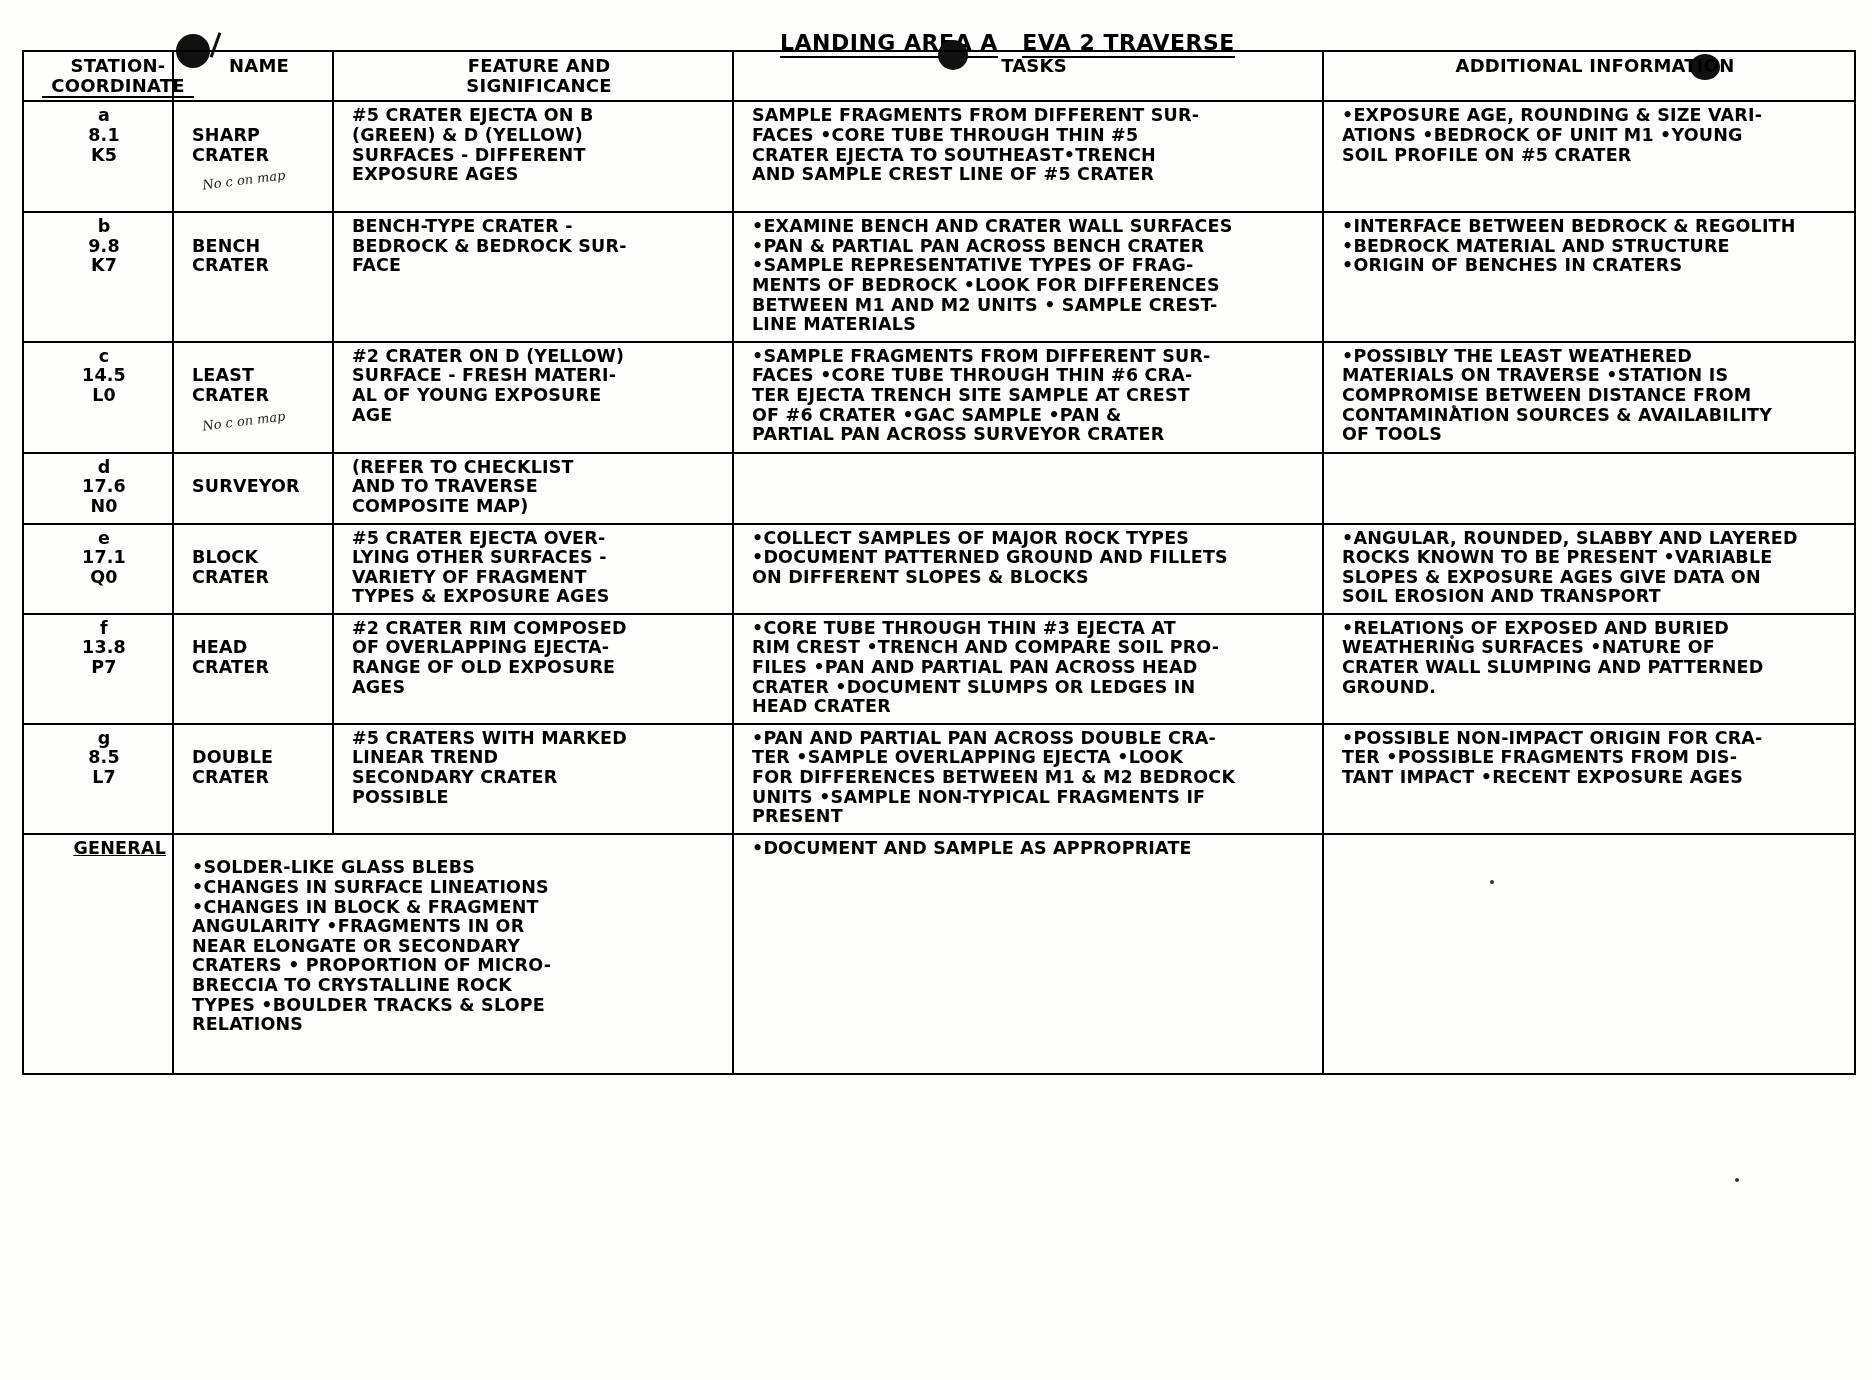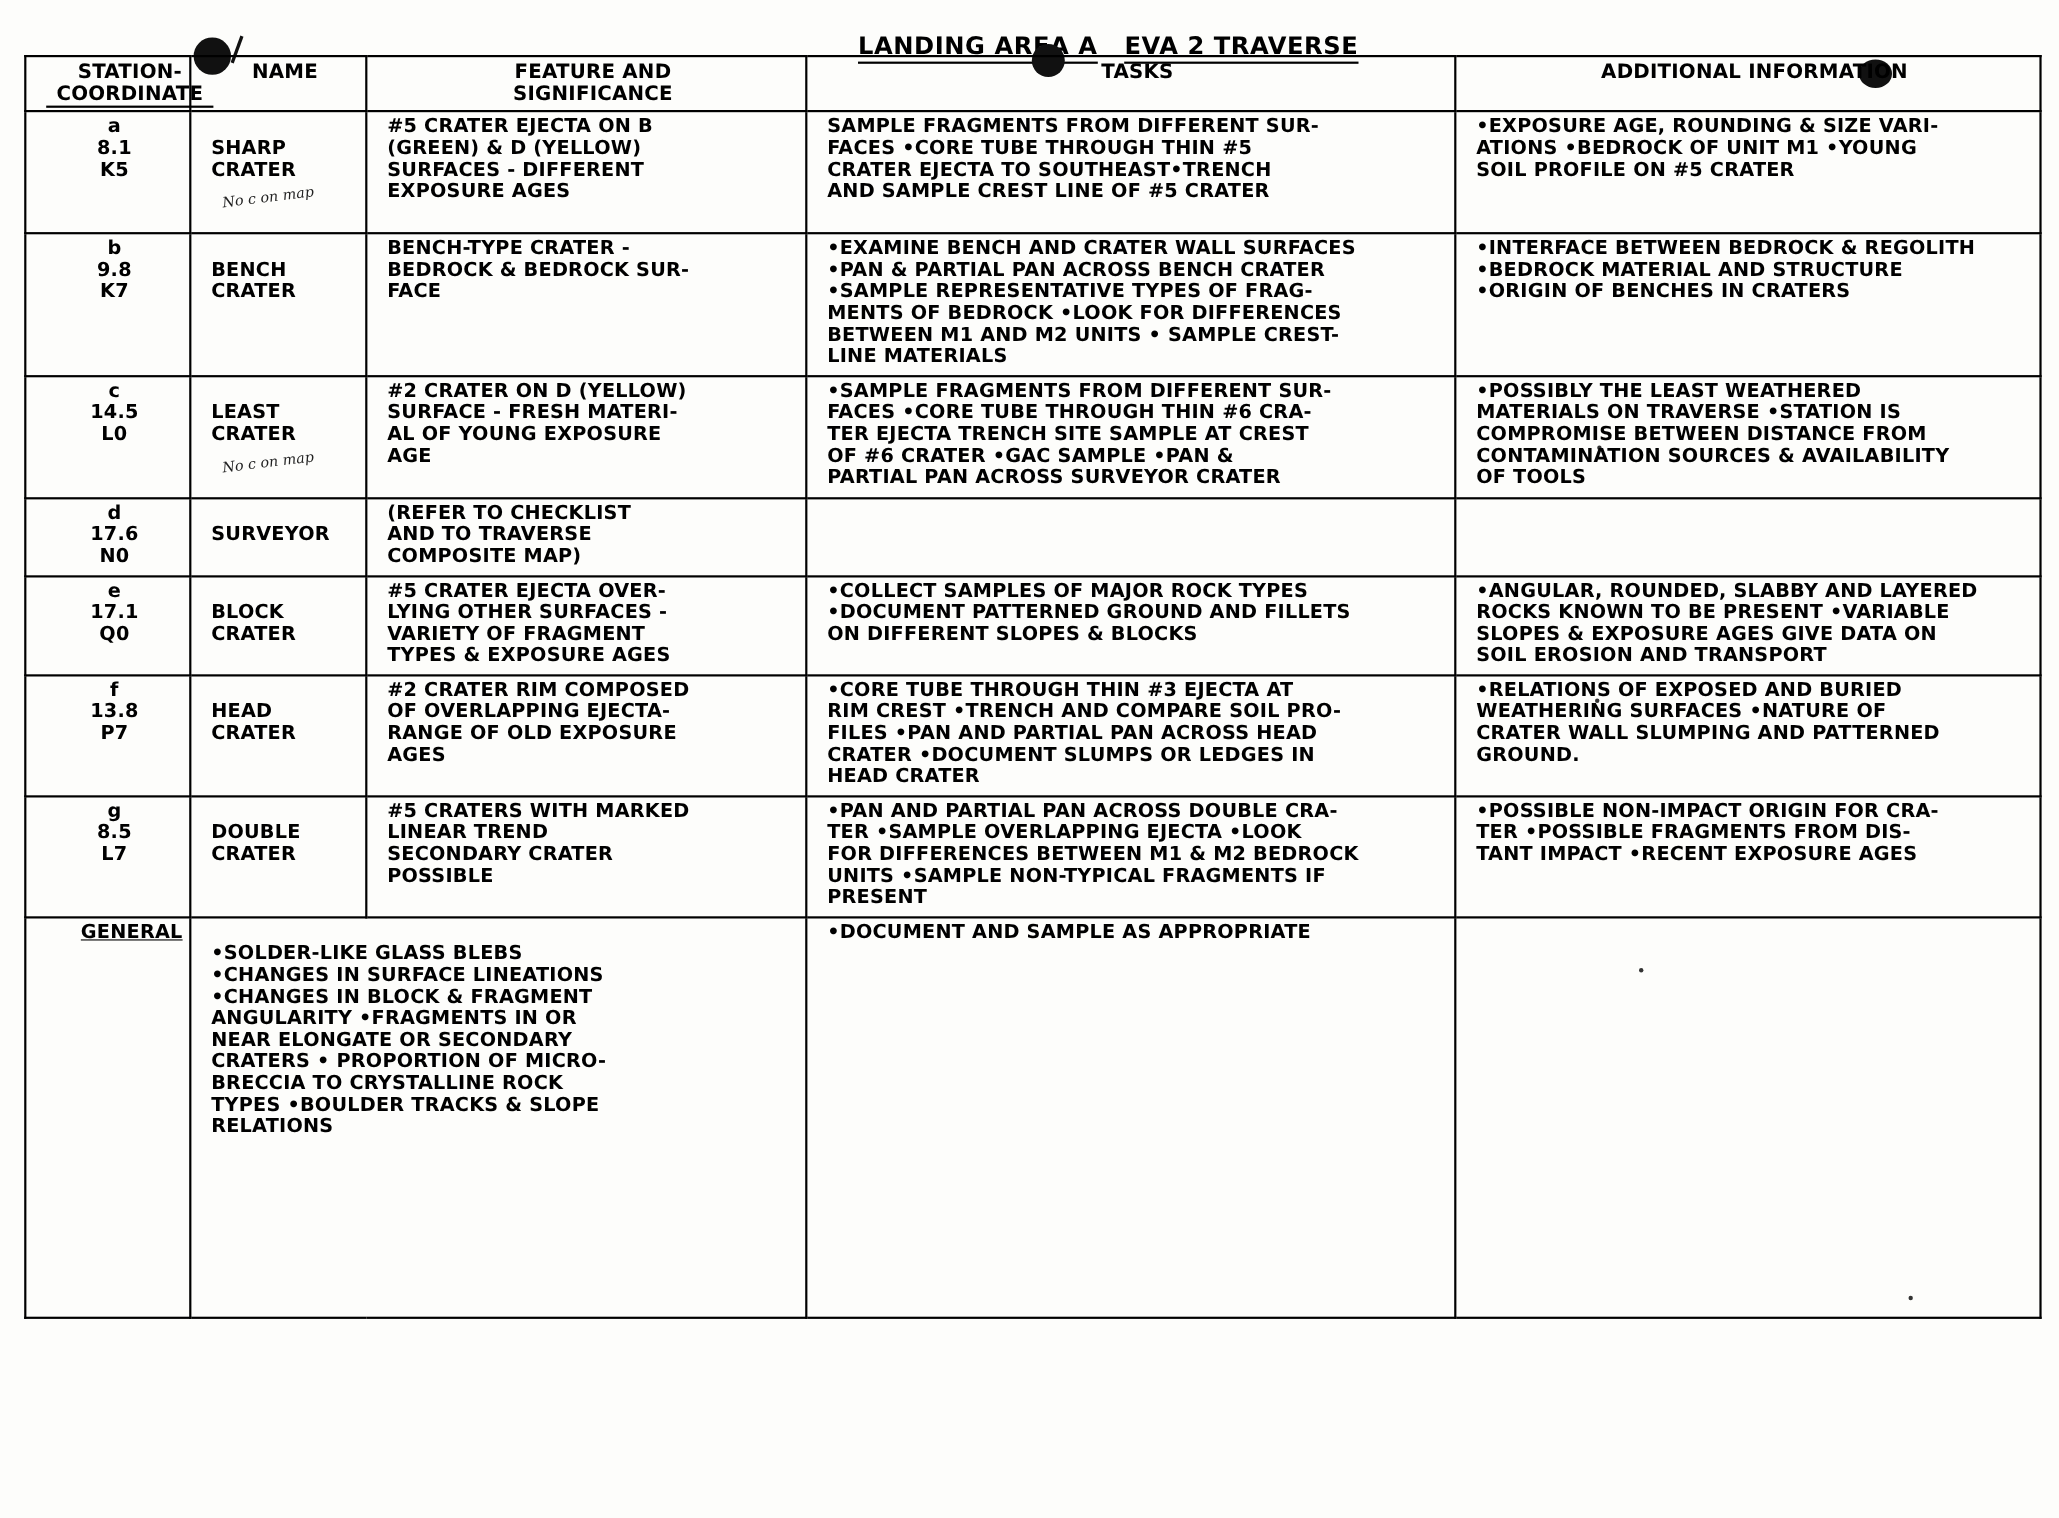--- a/index.html
+++ b/index.html
@@ -122,21 +122,21 @@
     border-right: none;
     text-align: right;
     padding-right: 8px;
     padding-top: 8px;
   }
   td.general-body {
     border-left: none;
     white-space: pre-line;
     padding-top: 8px;
   }
-  .tall { height: 364px; }
+  .tall { height: 240px; }
   .speck {
     position: absolute;
     width: 4px; height: 4px;
     background: #333;
     border-radius: 50%;
   }
   .speck.s1 { top: 405px; left: 1452px; }
   .speck.s2 { top: 635px; left: 1450px; }
   .speck.s3 { top: 880px; left: 1490px; }
   .speck.s4 { top: 1178px; left: 1735px; }

